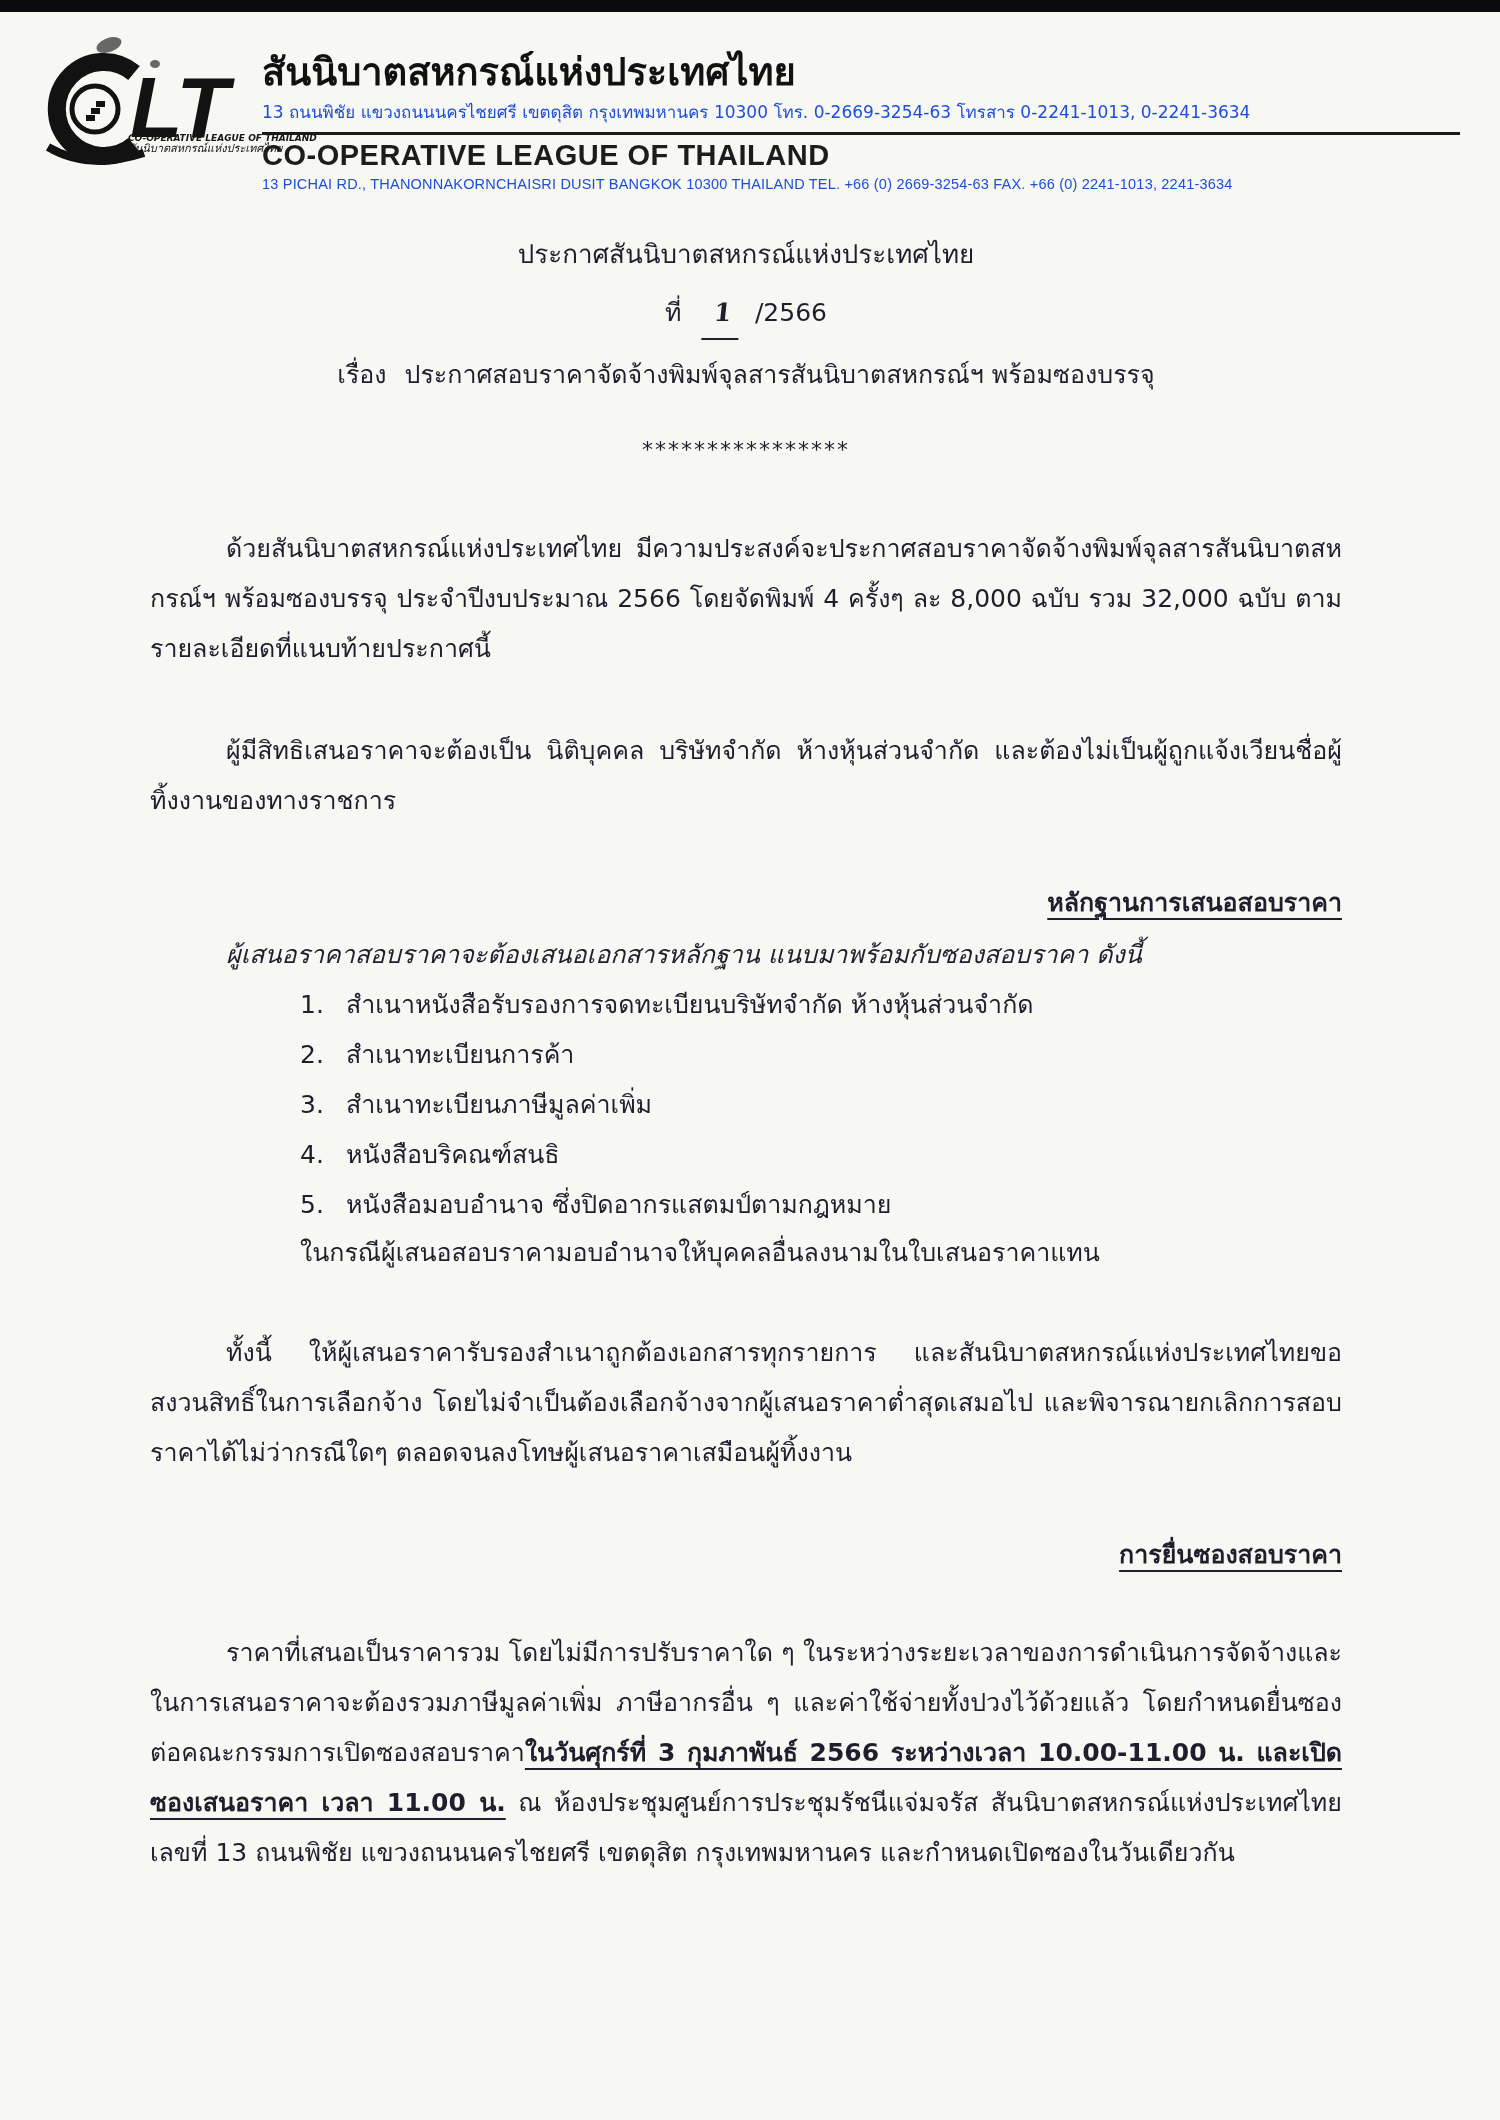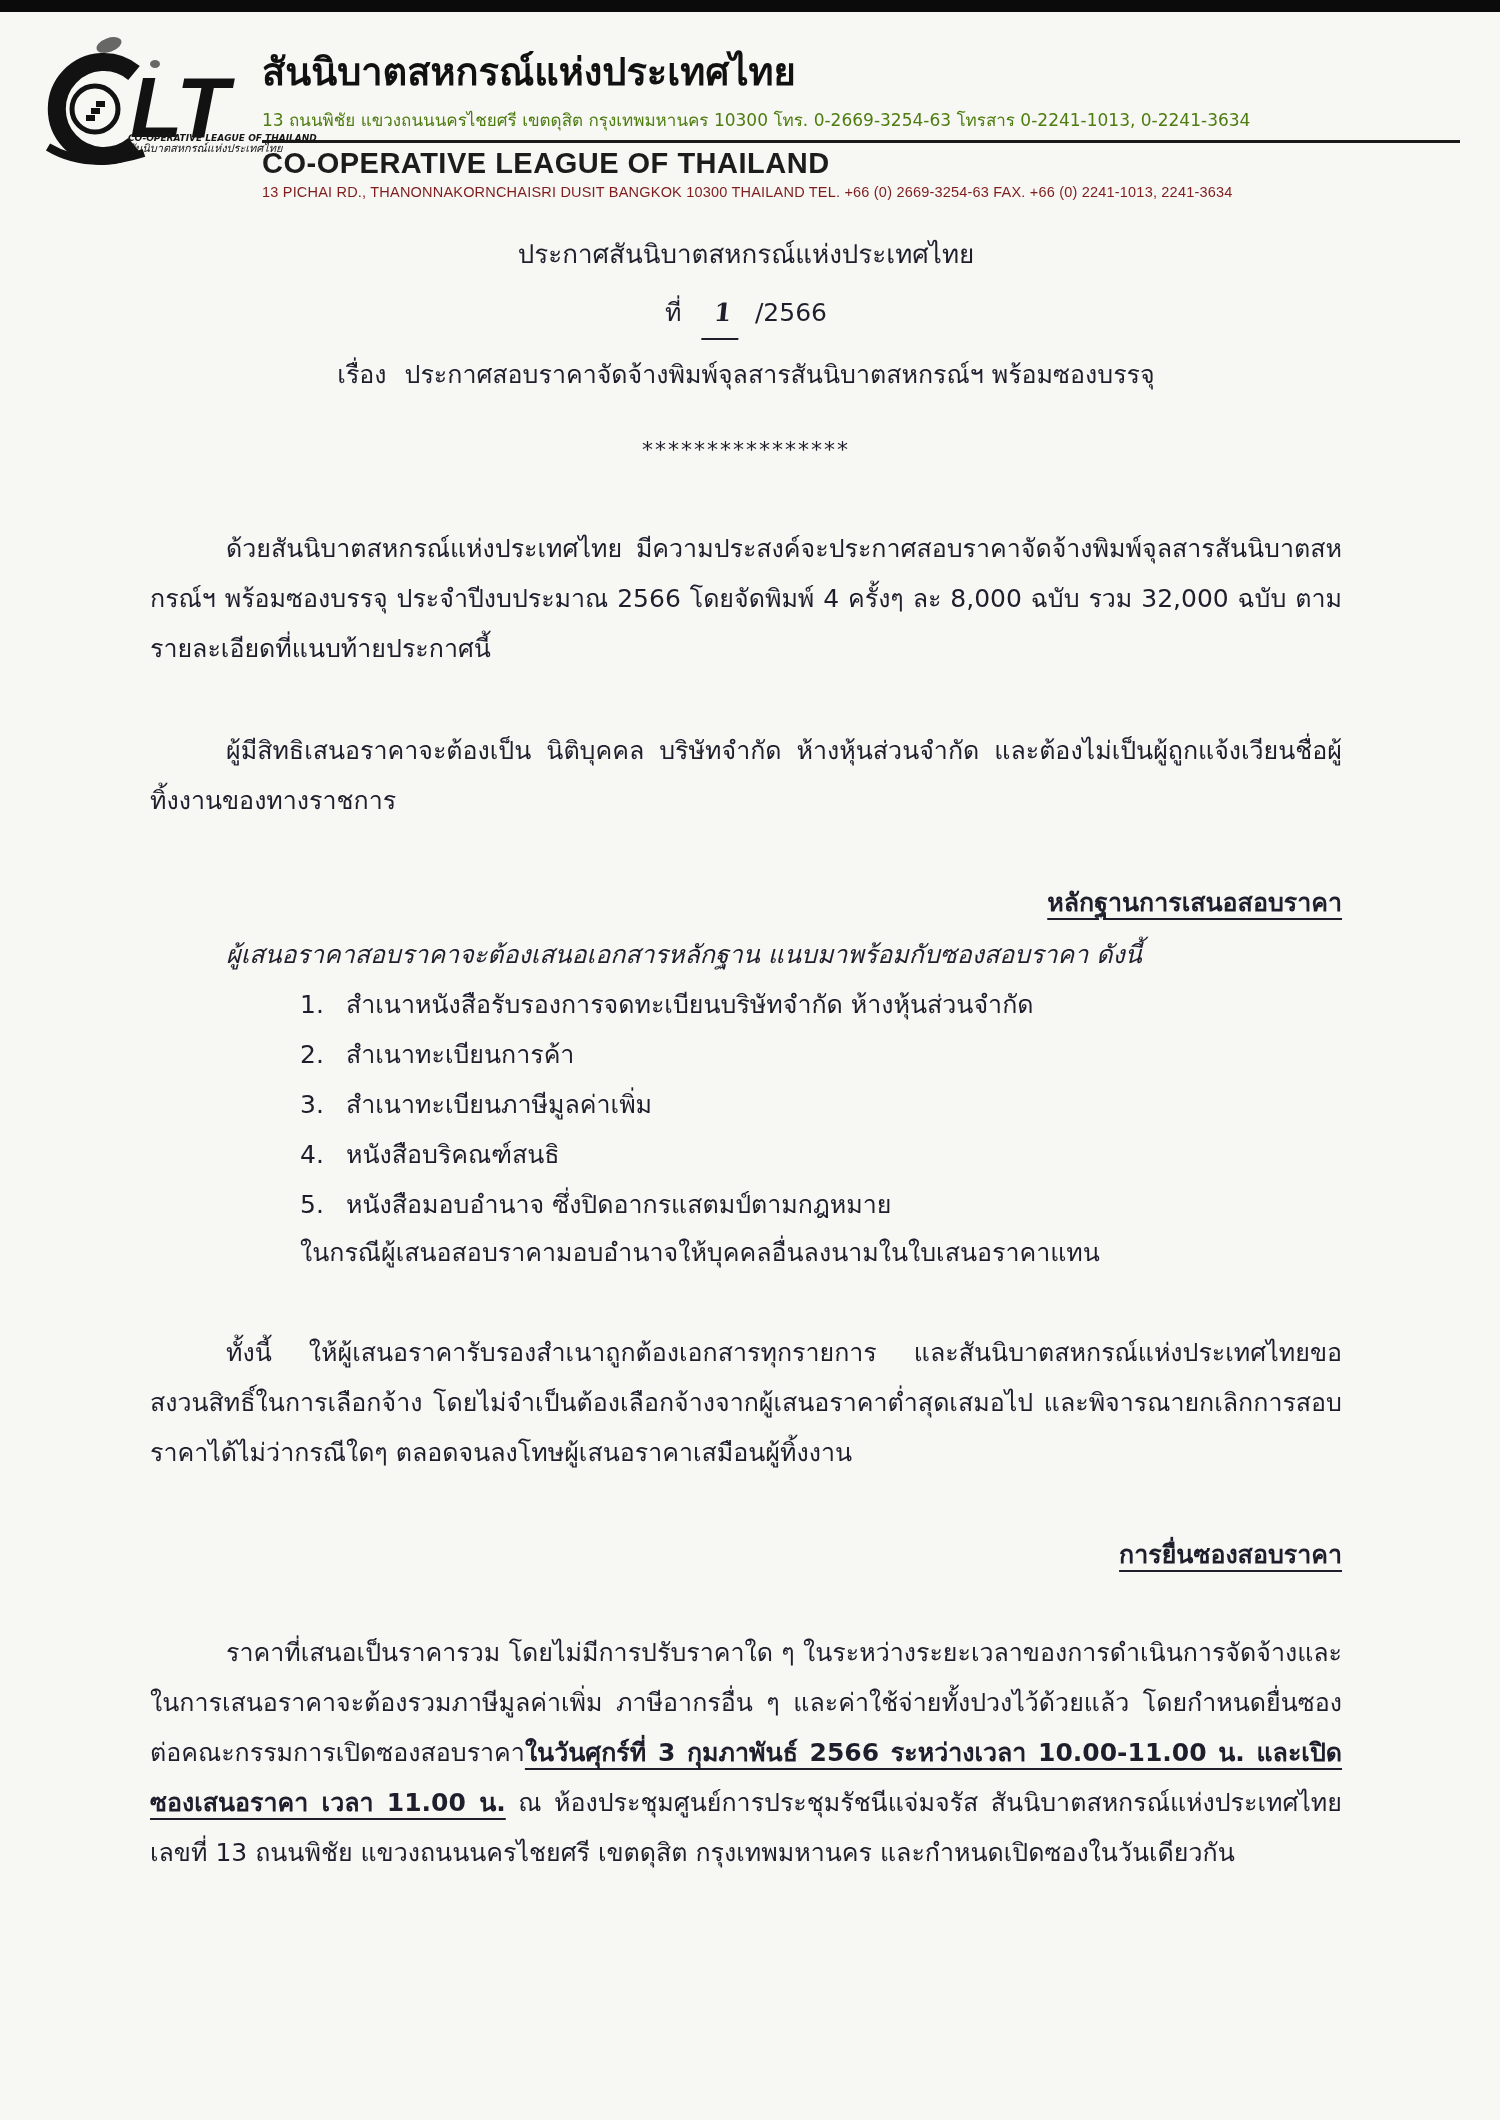--- a/index.html
+++ b/index.html
@@ -14,25 +14,25 @@
   .speck.s2 { left:150px; top:60px; width:10px; height:8px; }
 
   
   .letterhead { position:absolute; top:51px; left:38px; right:40px; display:flex; }
   .logo-block { width:218px; flex:0 0 auto; position:relative; }
   .logo-captions { position:absolute; left:90px; top:82px; line-height:1.15; white-space:nowrap; }
   .logo-cap-en { font-size:9px; font-weight:bold; font-style:italic; color:#161616; }
   .logo-cap-th { font-size:11px; font-style:italic; color:#161616; }
   .head-text { flex:1; margin-left:6px; }
   .org-th { font-size:38px; font-weight:bold; color:#111; line-height:1.15; }
-  .addr-th { font-size:17px; color:#4d7c0f; margin-top:11px; white-space:nowrap; }
+  .addr-th { font-size:17px; color:#1d4ed8; margin-top:3px; white-space:nowrap; }
   .head-rule { border:none; border-top:3px solid #1a1a1a; margin:7px 0 5px 0; }
   .org-en { font-size:29px; font-weight:bold; color:#1c1c1c; letter-spacing:.5px; line-height:1.1;
             font-family:"Liberation Sans","DejaVu Sans",sans-serif; }
-  .addr-en { font-size:14.5px; color:#7f1d1d; margin-top:4px; letter-spacing:.2px; white-space:nowrap;
+  .addr-en { font-size:14.5px; color:#1d4ed8; margin-top:4px; letter-spacing:.2px; white-space:nowrap;
              font-family:"Liberation Sans","DejaVu Sans",sans-serif; }
 
   
   .doc { position:absolute; left:150px; right:158px; top:228px; font-size:25px; line-height:2.0; }
   .center { text-align:center; }
   .doc-title { font-size:26px; font-weight:500; }
   .doc-no { margin-top:8px; font-size:25px; }
   .doc-no .hand { display:inline-block; font-family:"DejaVu Serif",serif; font-weight:bold;
                   border-bottom:2px solid #1e1e2c; padding:0 10px; margin:0 14px 0 22px;
                   transform:skewX(-6deg); }

